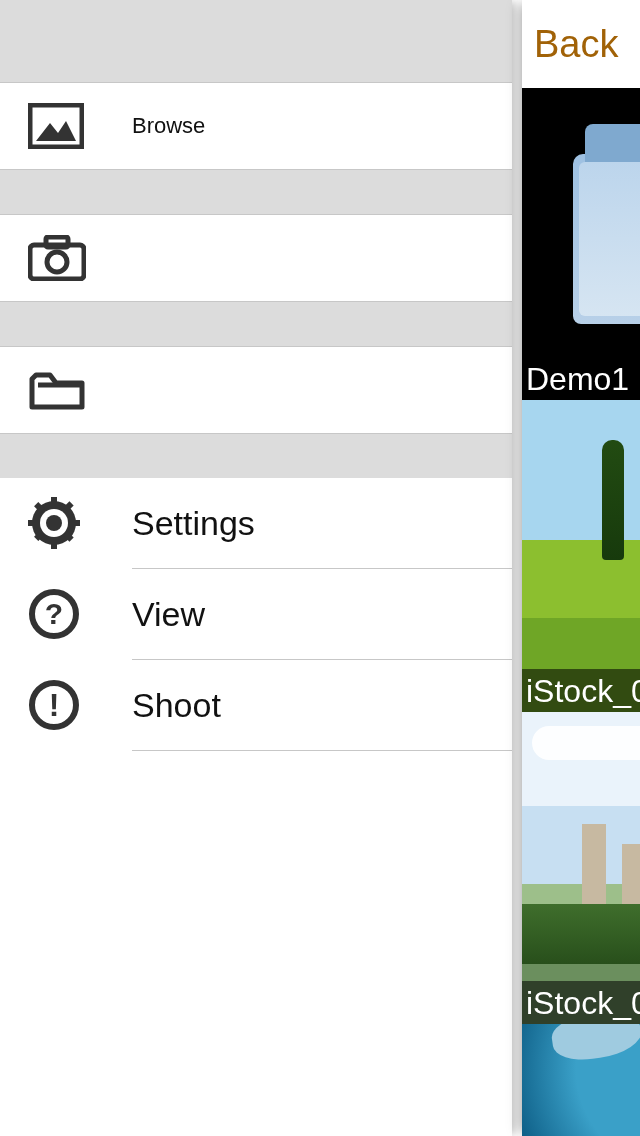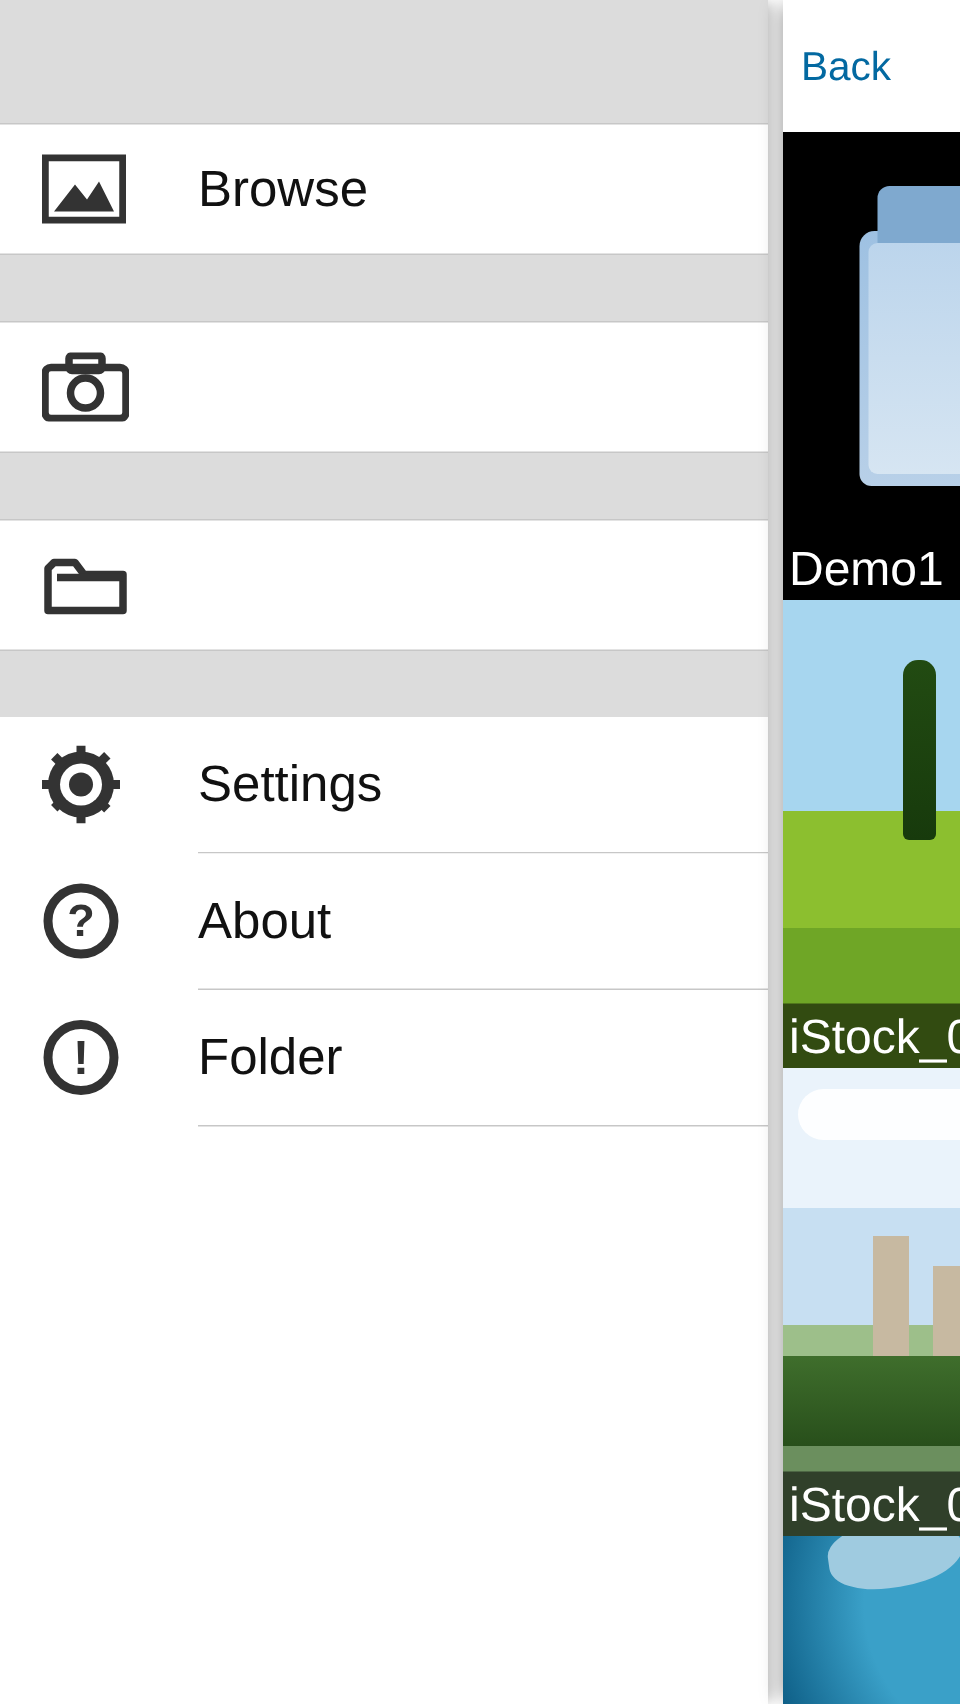--- a/index.html
+++ b/index.html
@@ -12,38 +12,38 @@
   .menu-spacer { background: #dcdcdc; }
   .spacer-top   { height: 82px; }
   .spacer-mid   { height: 44px; }
   .menu-row {
     display: flex; align-items: center;
     height: 88px; background: #fff;
     border-top: 1px solid #c7c7c7; border-bottom: 1px solid #c7c7c7;
     padding-left: 28px;
   }
   .menu-row .icon { width: 68px; height: 50px; display: flex; align-items: center; justify-content: flex-start; color: #333; }
-  .menu-row .label { font-size: 34px; color: #111; padding-left: 36px; }
+  .menu-row .label { font-size: 22px; color: #111; padding-left: 36px; }
 
   .sub-list { padding-left: 0; }
   .sub-row {
     display: flex; align-items: center;
     height: 90px; background: #fff;
     padding-left: 28px;
   }
   .sub-row .icon { width: 68px; height: 50px; display: flex; align-items: center; justify-content: flex-start; color: #333; }
   .sub-row .label { font-size: 34px; color: #111; padding-left: 36px; flex: 1; }
   .sub-divider { margin-left: 132px; height: 1px; background: #c7c7c7; }
 
   svg { display: block; }
 
   
   .main { position: absolute; left: 522px; top: 0; width: 640px; height: 1136px; background: #fff; z-index: 2; box-shadow: -6px 0 12px -4px rgba(0,0,0,0.35); }
   .navbar { height: 88px; display: flex; align-items: center; padding-left: 12px; background: #fff; }
-  .back { color: #0369a1; font-size: 27px; font-weight: 400; }
+  .back { color: #a16207; font-size: 38px; font-weight: 400; }
   .browser { position: absolute; left: 0; top: 88px; right: 0; bottom: 0; background: #000; }
   .tile { position: relative; width: 312px; height: 312px; float: left; overflow: hidden; }
   .tile .caption {
     position: absolute; left: 0; right: 0; bottom: 0;
     background: rgba(0,0,0,0.55); color: #fff;
     font-size: 32px; padding: 4px 6px 2px 4px; white-space: nowrap;
   }
 
   
   .tile-folder { background: #000; display:flex; align-items:center; justify-content:center; }
@@ -172,32 +172,32 @@
       </div>
       <div class="sub-divider"></div>
 
       <div class="sub-row">
         <span class="icon">
           <svg width="52" height="52" viewBox="0 0 52 52">
             <circle cx="26" cy="26" r="22" fill="none" stroke="#333" stroke-width="6"></circle>
             <text x="26" y="36" text-anchor="middle" font-size="30" font-weight="bold" fill="#333" font-family="Arial">?</text>
           </svg>
         </span>
-        <span class="label">About</span>
+        <span class="label">View</span>
       </div>
       <div class="sub-divider"></div>
 
       <div class="sub-row">
         <span class="icon">
           <svg width="52" height="52" viewBox="0 0 52 52">
             <circle cx="26" cy="26" r="22" fill="none" stroke="#333" stroke-width="6"></circle>
             <text x="26" y="37" text-anchor="middle" font-size="32" font-weight="bold" fill="#333" font-family="Arial">!</text>
           </svg>
         </span>
-        <span class="label">Folder</span>
+        <span class="label">Shoot</span>
       </div>
       <div class="sub-divider"></div>
 
     </div>
   </div>
 
   <div class="main">
     <div class="navbar">
       <span class="back">Back</span>
     </div>

